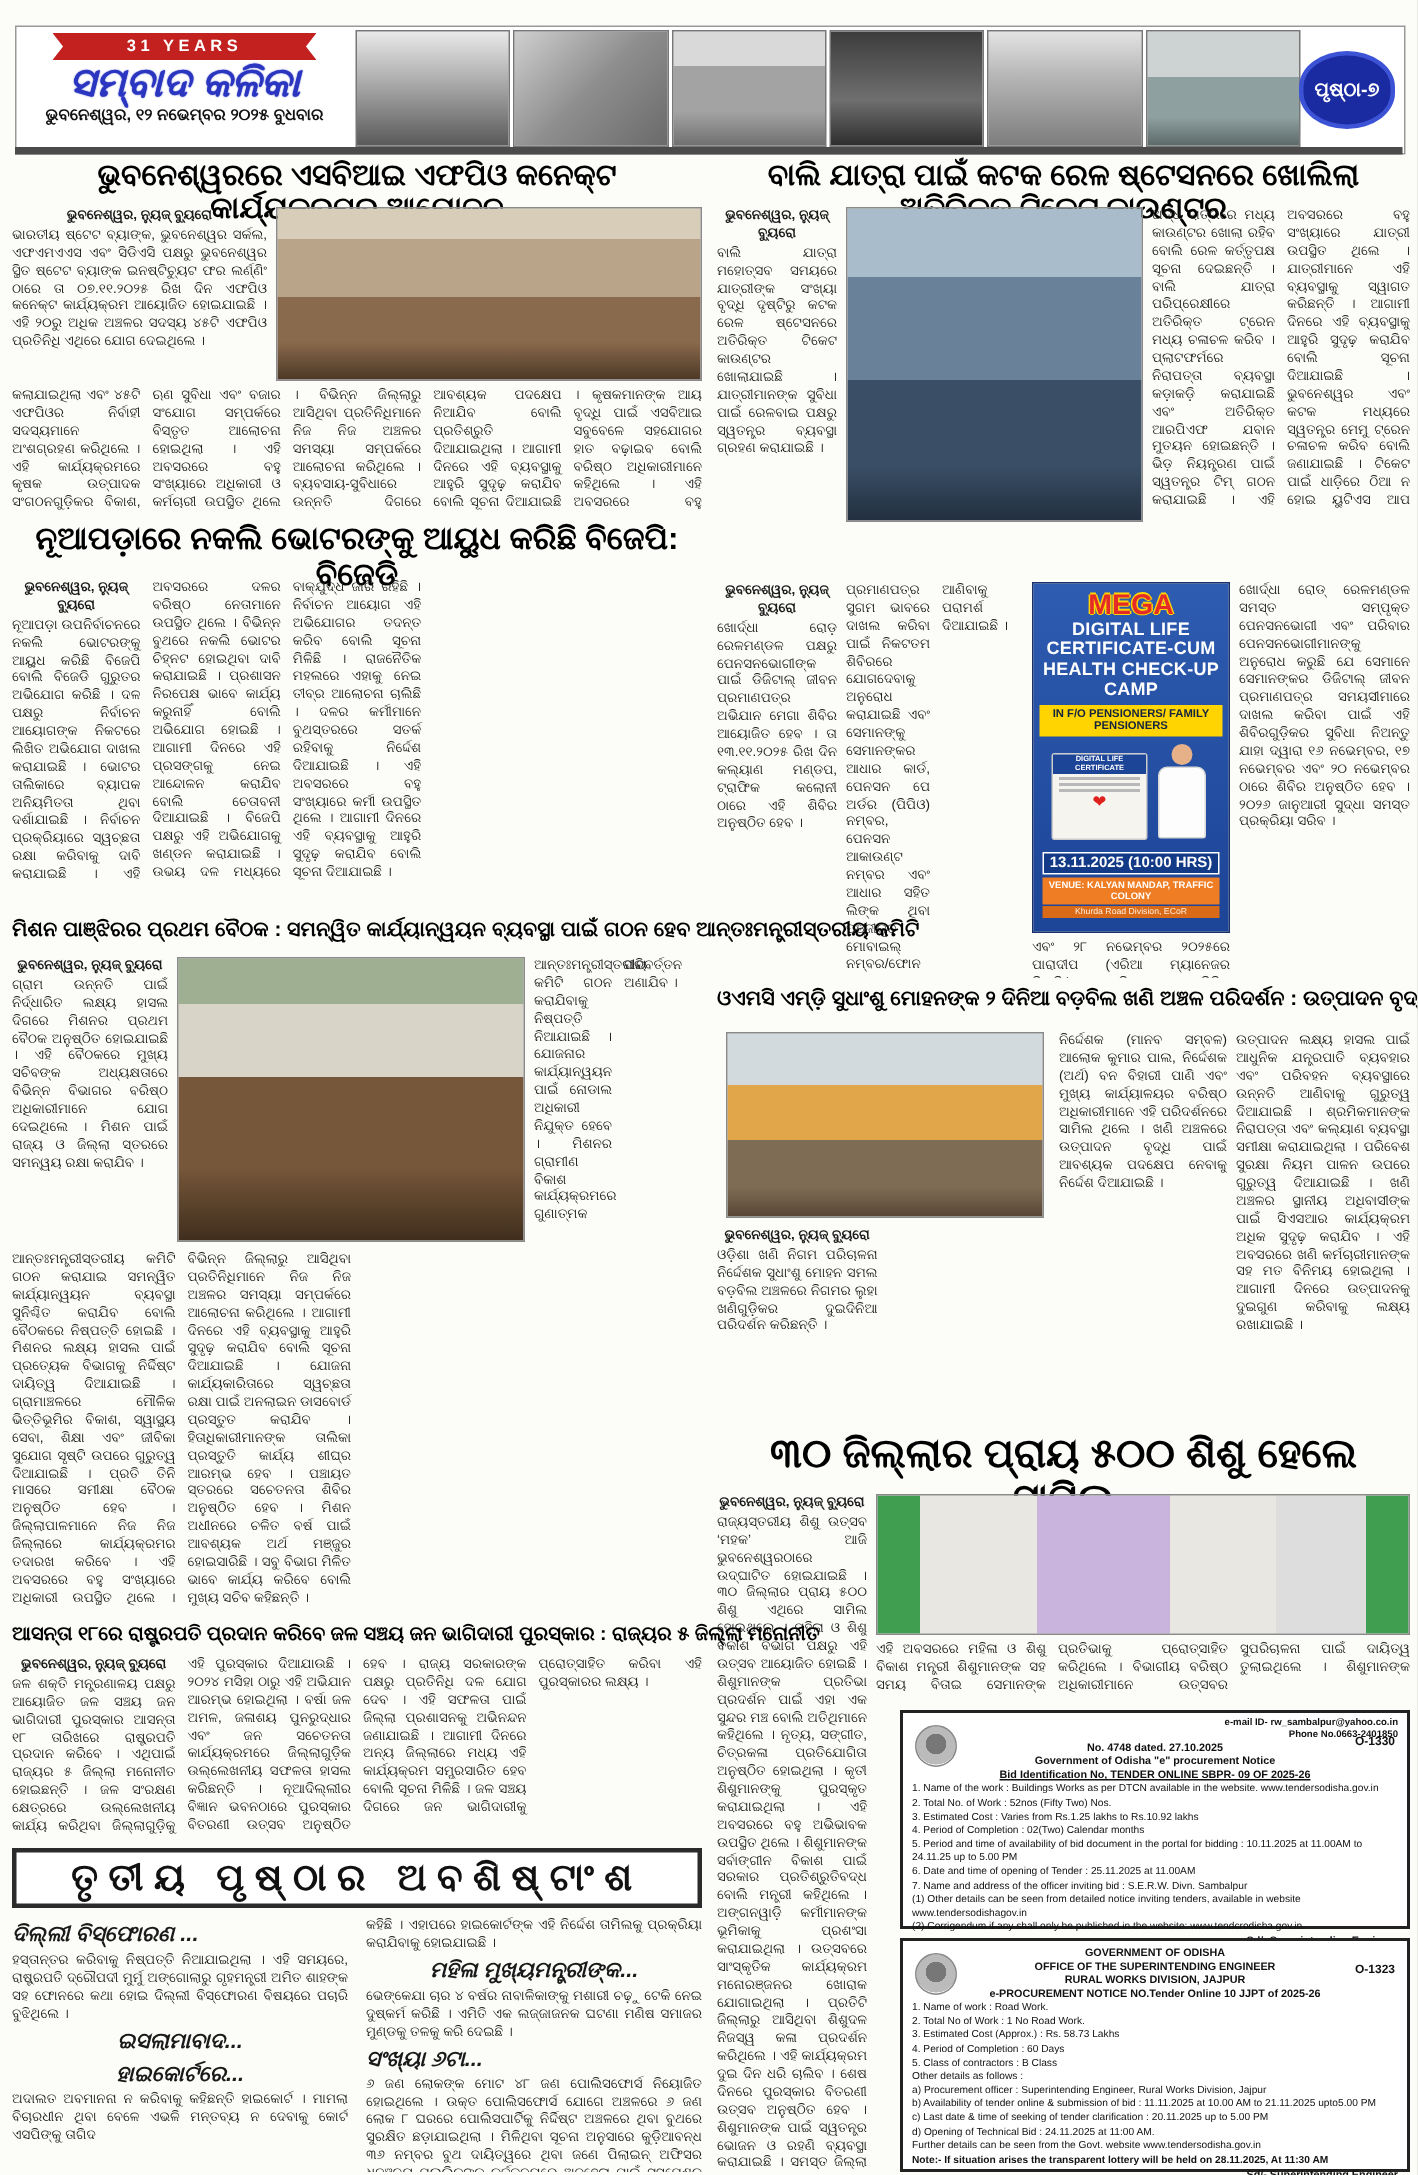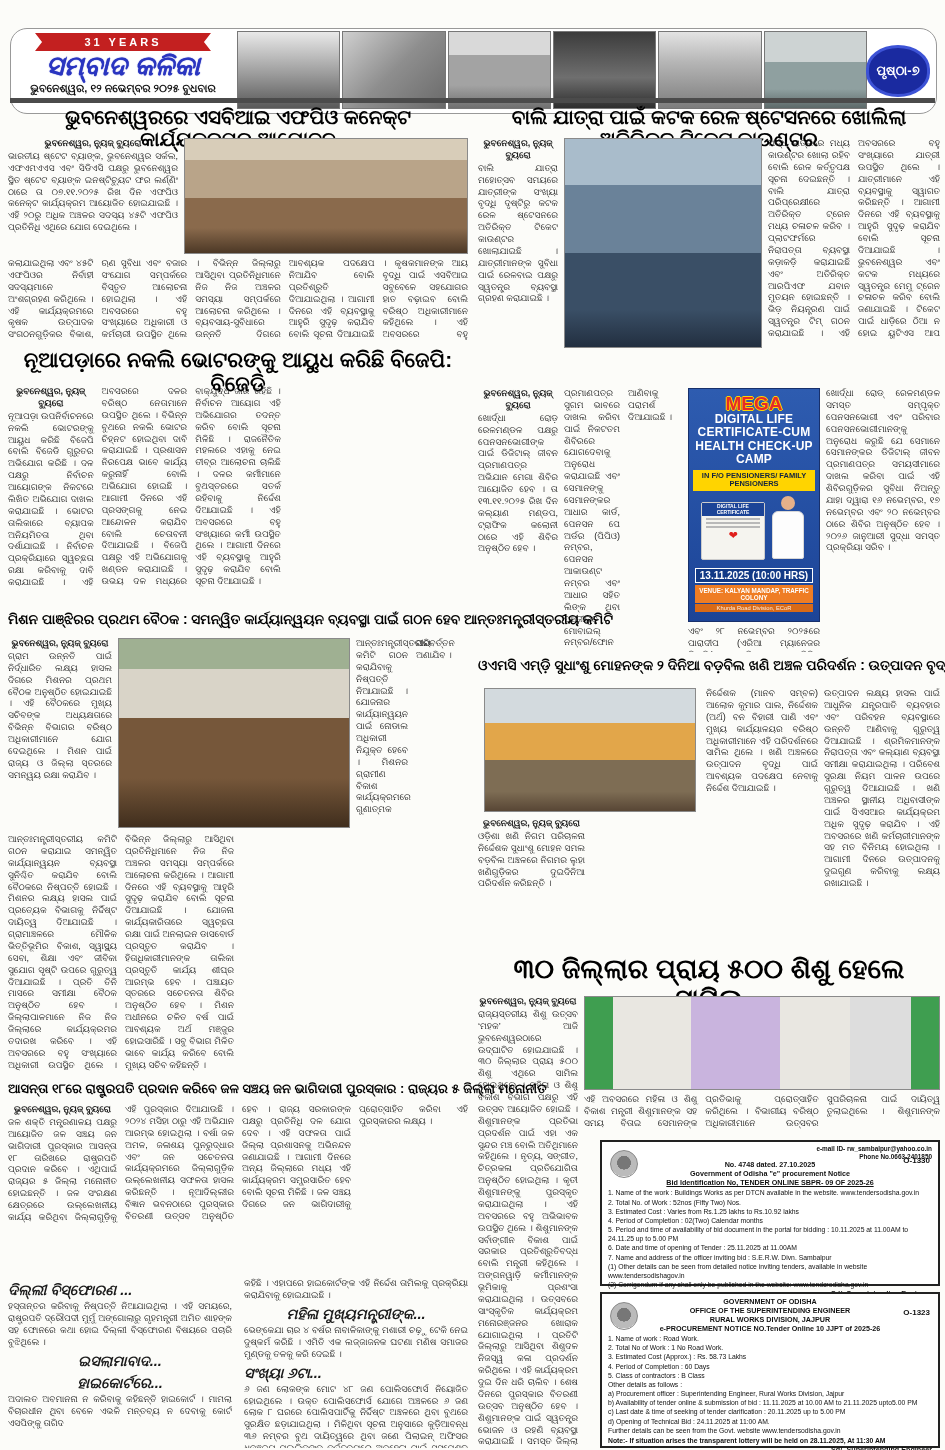--- a/index.html
+++ b/index.html
@@ -72,21 +72,21 @@
   .t-sign{text-align:right;font-weight:bold;font-size:7.2px;line-height:1.25;}
   .t-code{position:absolute;right:8px;top:14px;font-weight:bold;font-size:8px;}
   .emblem{position:absolute;left:8px;top:8px;width:26px;height:26px;border-radius:50%;
           background:radial-gradient(circle at 50% 45%,#777 0 35%,#bbb 36% 70%,#eee 71%);border:1px solid #888;}
 </style>
 </head>
 <body>
 
 <div class="page">
 
-  <div class="abs masthead" style="left:10px;top:28px;width:925px;height:84px;border-radius:17px;">
+  <div class="abs masthead" style="left:10px;top:17px;width:925px;height:84px;">
     <div class="abs" style="left:0;top:0;width:224px;height:84px;">
       <div class="ribbon">
         <span>31 YEARS</span>
       </div>
       <div class="mh-logo">ସମ୍ବାଦ କଳିକା</div>
       <div class="mh-date">ଭୁବନେଶ୍ୱର, ୧୨ ନଭେମ୍ବର ୨୦୨୫ ବୁଧବାର</div>
     </div>
     <div class="abs mh-photos" style="left:226px;top:2px;width:630px;height:78px;">
       <div class="g1"></div>
       <div class="g2"></div>
@@ -218,20 +218,21 @@
 
   <div class="abs" style="left:8px;top:1082px;width:460px;height:146px;">
     <div class="hl" style="font-size:13px;white-space:nowrap;">ଆସନ୍ତା ୧୮ରେ ରାଷ୍ଟ୍ରପତି ପ୍ରଦାନ କରିବେ ଜଳ ସଞ୍ଚୟ ଜନ ଭାଗିଦାରୀ ପୁରସ୍କାର : ରାଜ୍ୟର ୫ ଜିଲ୍ଲା ମନୋନୀତ</div>
     <div class="abs body-txt cols" style="left:0;top:22px;width:460px;height:122px;column-count:4;">
       <span class="dateline">ଭୁବନେଶ୍ୱର, ନ୍ୟୁଜ୍ ବ୍ୟୁରୋ</span>
       <span>ଜଳ ଶକ୍ତି ମନ୍ତ୍ରଣାଳୟ ପକ୍ଷରୁ ଆୟୋଜିତ ଜଳ ସଞ୍ଚୟ ଜନ ଭାଗିଦାରୀ ପୁରସ୍କାର ଆସନ୍ତା ୧୮ ତାରିଖରେ ରାଷ୍ଟ୍ରପତି ପ୍ରଦାନ କରିବେ । ଏଥିପାଇଁ ରାଜ୍ୟର ୫ ଜିଲ୍ଲା ମନୋନୀତ ହୋଇଛନ୍ତି । ଜଳ ସଂରକ୍ଷଣ କ୍ଷେତ୍ରରେ ଉଲ୍ଲେଖନୀୟ କାର୍ଯ୍ୟ କରିଥିବା ଜିଲ୍ଲାଗୁଡ଼ିକୁ ଏହି ପୁରସ୍କାର ଦିଆଯାଉଛି । ୨୦୨୪ ମସିହା ଠାରୁ ଏହି ଅଭିଯାନ ଆରମ୍ଭ ହୋଇଥିଲା । ବର୍ଷା ଜଳ ଅମଳ, ଜଳାଶୟ ପୁନରୁଦ୍ଧାର ଏବଂ ଜନ ସଚେତନତା କାର୍ଯ୍ୟକ୍ରମରେ ଜିଲ୍ଲାଗୁଡ଼ିକ ଉଲ୍ଲେଖନୀୟ ସଫଳତା ହାସଲ କରିଛନ୍ତି । ନୂଆଦିଲ୍ଲୀର ବିଜ୍ଞାନ ଭବନଠାରେ ପୁରସ୍କାର ବିତରଣୀ ଉତ୍ସବ ଅନୁଷ୍ଠିତ ହେବ । ରାଜ୍ୟ ସରକାରଙ୍କ ପକ୍ଷରୁ ପ୍ରତିନିଧି ଦଳ ଯୋଗ ଦେବ । ଏହି ସଫଳତା ପାଇଁ ଜିଲ୍ଲା ପ୍ରଶାସନକୁ ଅଭିନନ୍ଦନ ଜଣାଯାଇଛି । ଆଗାମୀ ଦିନରେ ଅନ୍ୟ ଜିଲ୍ଲାରେ ମଧ୍ୟ ଏହି କାର୍ଯ୍ୟକ୍ରମ ସମ୍ପ୍ରସାରିତ ହେବ ବୋଲି ସୂଚନା ମିଳିଛି । ଜଳ ସଞ୍ଚୟ ଦିଗରେ ଜନ ଭାଗିଦାରୀକୁ ପ୍ରୋତ୍ସାହିତ କରିବା ଏହି ପୁରସ୍କାରର ଲକ୍ଷ୍ୟ ।</span>
     </div>
   </div>
 
   <div class="abs" style="left:8px;top:1232px;width:460px;height:216px;">
+    <div class="banner">ତୃତୀୟ ପୃଷ୍ଠାର ଅବଶିଷ୍ଟାଂଶ</div>
     <div class="abs body-txt" style="left:0;top:46px;width:224px;height:170px;">
       <div class="subhead left">ଦିଲ୍ଲୀ ବିସ୍ଫୋରଣ ...</div>
       <span>ହସ୍ତାନ୍ତର କରିବାକୁ ନିଷ୍ପତ୍ତି ନିଆଯାଇଥିଲା । ଏହି ସମୟରେ, ରାଷ୍ଟ୍ରପତି ଦ୍ରୌପଦୀ ମୁର୍ମୁ ଅଙ୍ଗୋଲାରୁ ଗୃହମନ୍ତ୍ରୀ ଅମିତ ଶାହଙ୍କ ସହ ଫୋନରେ କଥା ହୋଇ ଦିଲ୍ଲୀ ବିସ୍ଫୋରଣ ବିଷୟରେ ପଚାରି ବୁଝିଥିଲେ ।</span>
       <div class="subhead">ଇସଲାମାବାଦ...</div>
       <div class="subhead">ହାଇକୋର୍ଟରେ...</div>
       <span>ଅଦାଲତ ଅବମାନନା ନ କରିବାକୁ କହିଛନ୍ତି ହାଇକୋର୍ଟ । ମାମଲା ବିଚାରଧୀନ ଥିବା ବେଳେ ଏଭଳି ମନ୍ତବ୍ୟ ନ ଦେବାକୁ କୋର୍ଟ ଏସପିଙ୍କୁ ତାଗିଦ</span>
     </div>
     <div class="abs body-txt" style="left:236px;top:46px;width:224px;height:170px;">
       <span>କହିଛି । ଏହାପରେ ହାଇକୋର୍ଟଙ୍କ ଏହି ନିର୍ଦ୍ଦେଶ ତାମିଲକୁ ପ୍ରକ୍ରିୟା କରାଯିବାକୁ ହୋଇଯାଇଛି ।</span>
       <div class="subhead">ମହିଳା ମୁଖ୍ୟମନ୍ତ୍ରୀଙ୍କ...</div>

